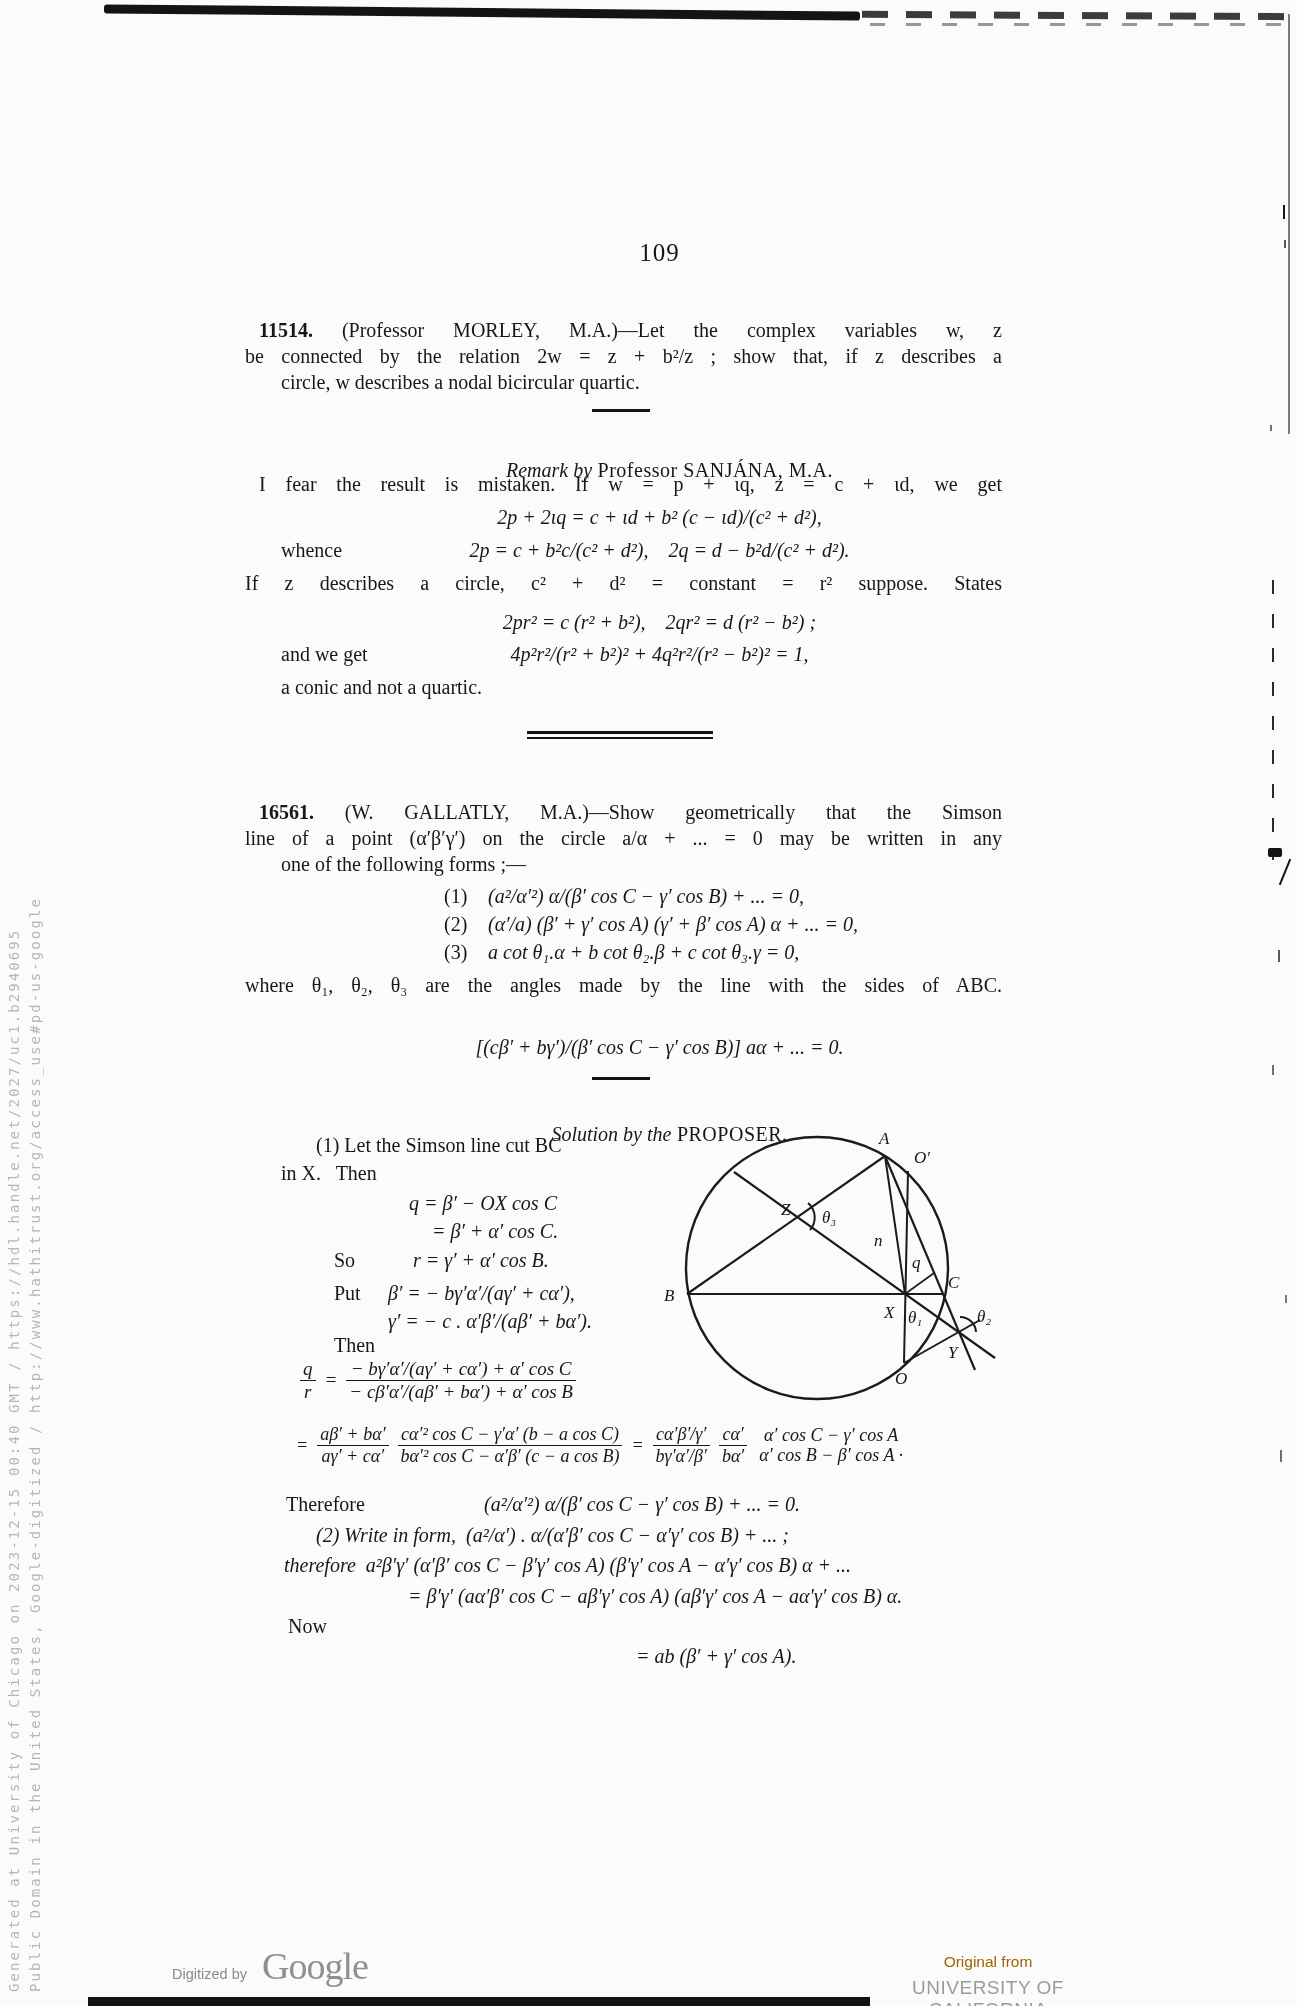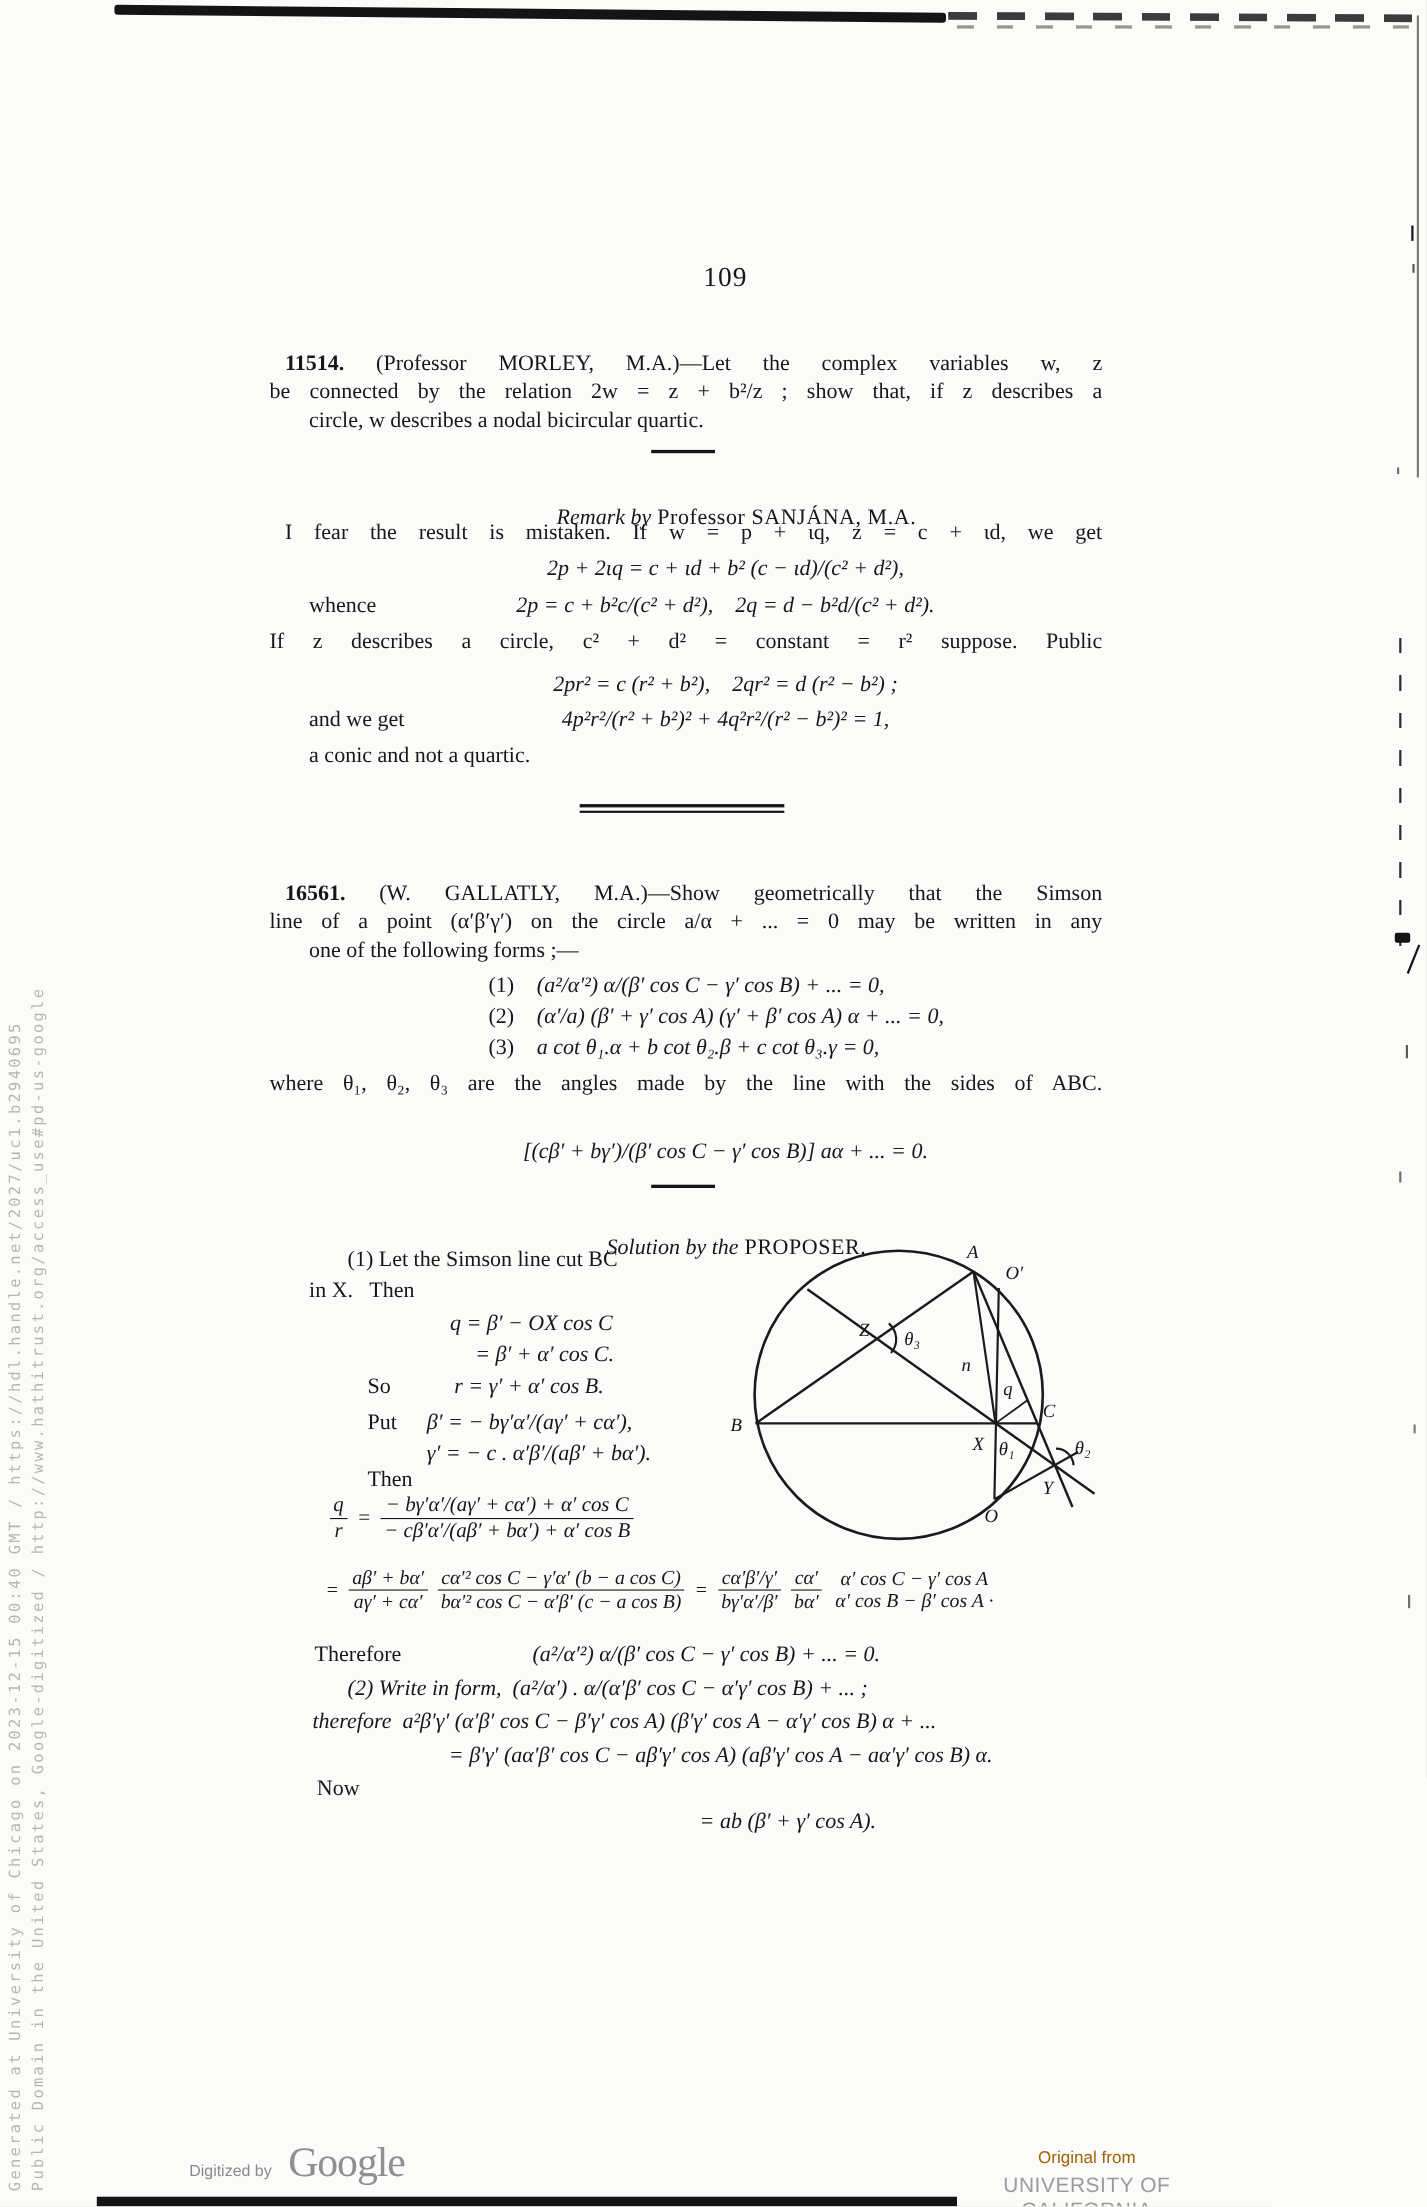--- a/index.html
+++ b/index.html
@@ -66,21 +66,21 @@
   <div class="rule" style="left:592px;top:409px;width:58px;height:2.5px;"></div>
 
   <div class="tl ctr" style="top:433px;">
     <span class="it">Remark by</span><span class="sc"> Professor SANJÁNA, M.A.</span>
   </div>
 
   <div class="just" style="top:472px;padding-left:14px;">I fear the result is mistaken. If w = p + ιq, z = c + ιd, we get</div>
   <div class="tl ctr eq" style="top:505px;">2p + 2ιq = c + ιd + b² (c − ιd)/(c² + d²),</div>
   <div class="tl" style="left:245px;top:538px;">whence</div>
   <div class="tl ctr eq" style="top:538px;">2p = c + b²c/(c² + d²),    2q = d − b²d/(c² + d²).</div>
-  <div class="just" style="top:571px;">If z describes a circle, c² + d² = constant = r² suppose. Public</div>
+  <div class="just" style="top:571px;">If z describes a circle, c² + d² = constant = r² suppose. States</div>
   <div class="tl ctr eq" style="top:610px;">2pr² = c (r² + b²),    2qr² = d (r² − b²) ;</div>
   <div class="tl" style="left:245px;top:642px;">and we get</div>
   <div class="tl ctr eq" style="top:642px;">4p²r²/(r² + b²)² + 4q²r²/(r² − b²)² = 1,</div>
   <div class="tl" style="left:245px;top:675px;">a conic and not a quartic.</div>
 
   <div class="rule" style="left:527px;top:731px;width:186px;height:2.5px;"></div>
   <div class="rule" style="left:527px;top:737px;width:186px;height:1.5px;"></div>
 
   <div class="just" style="top:800px;padding-left:14px;">
     <span class="b">16561.</span><span> (W. GALLATLY, M.A.)—Show geometrically that the Simson</span>

